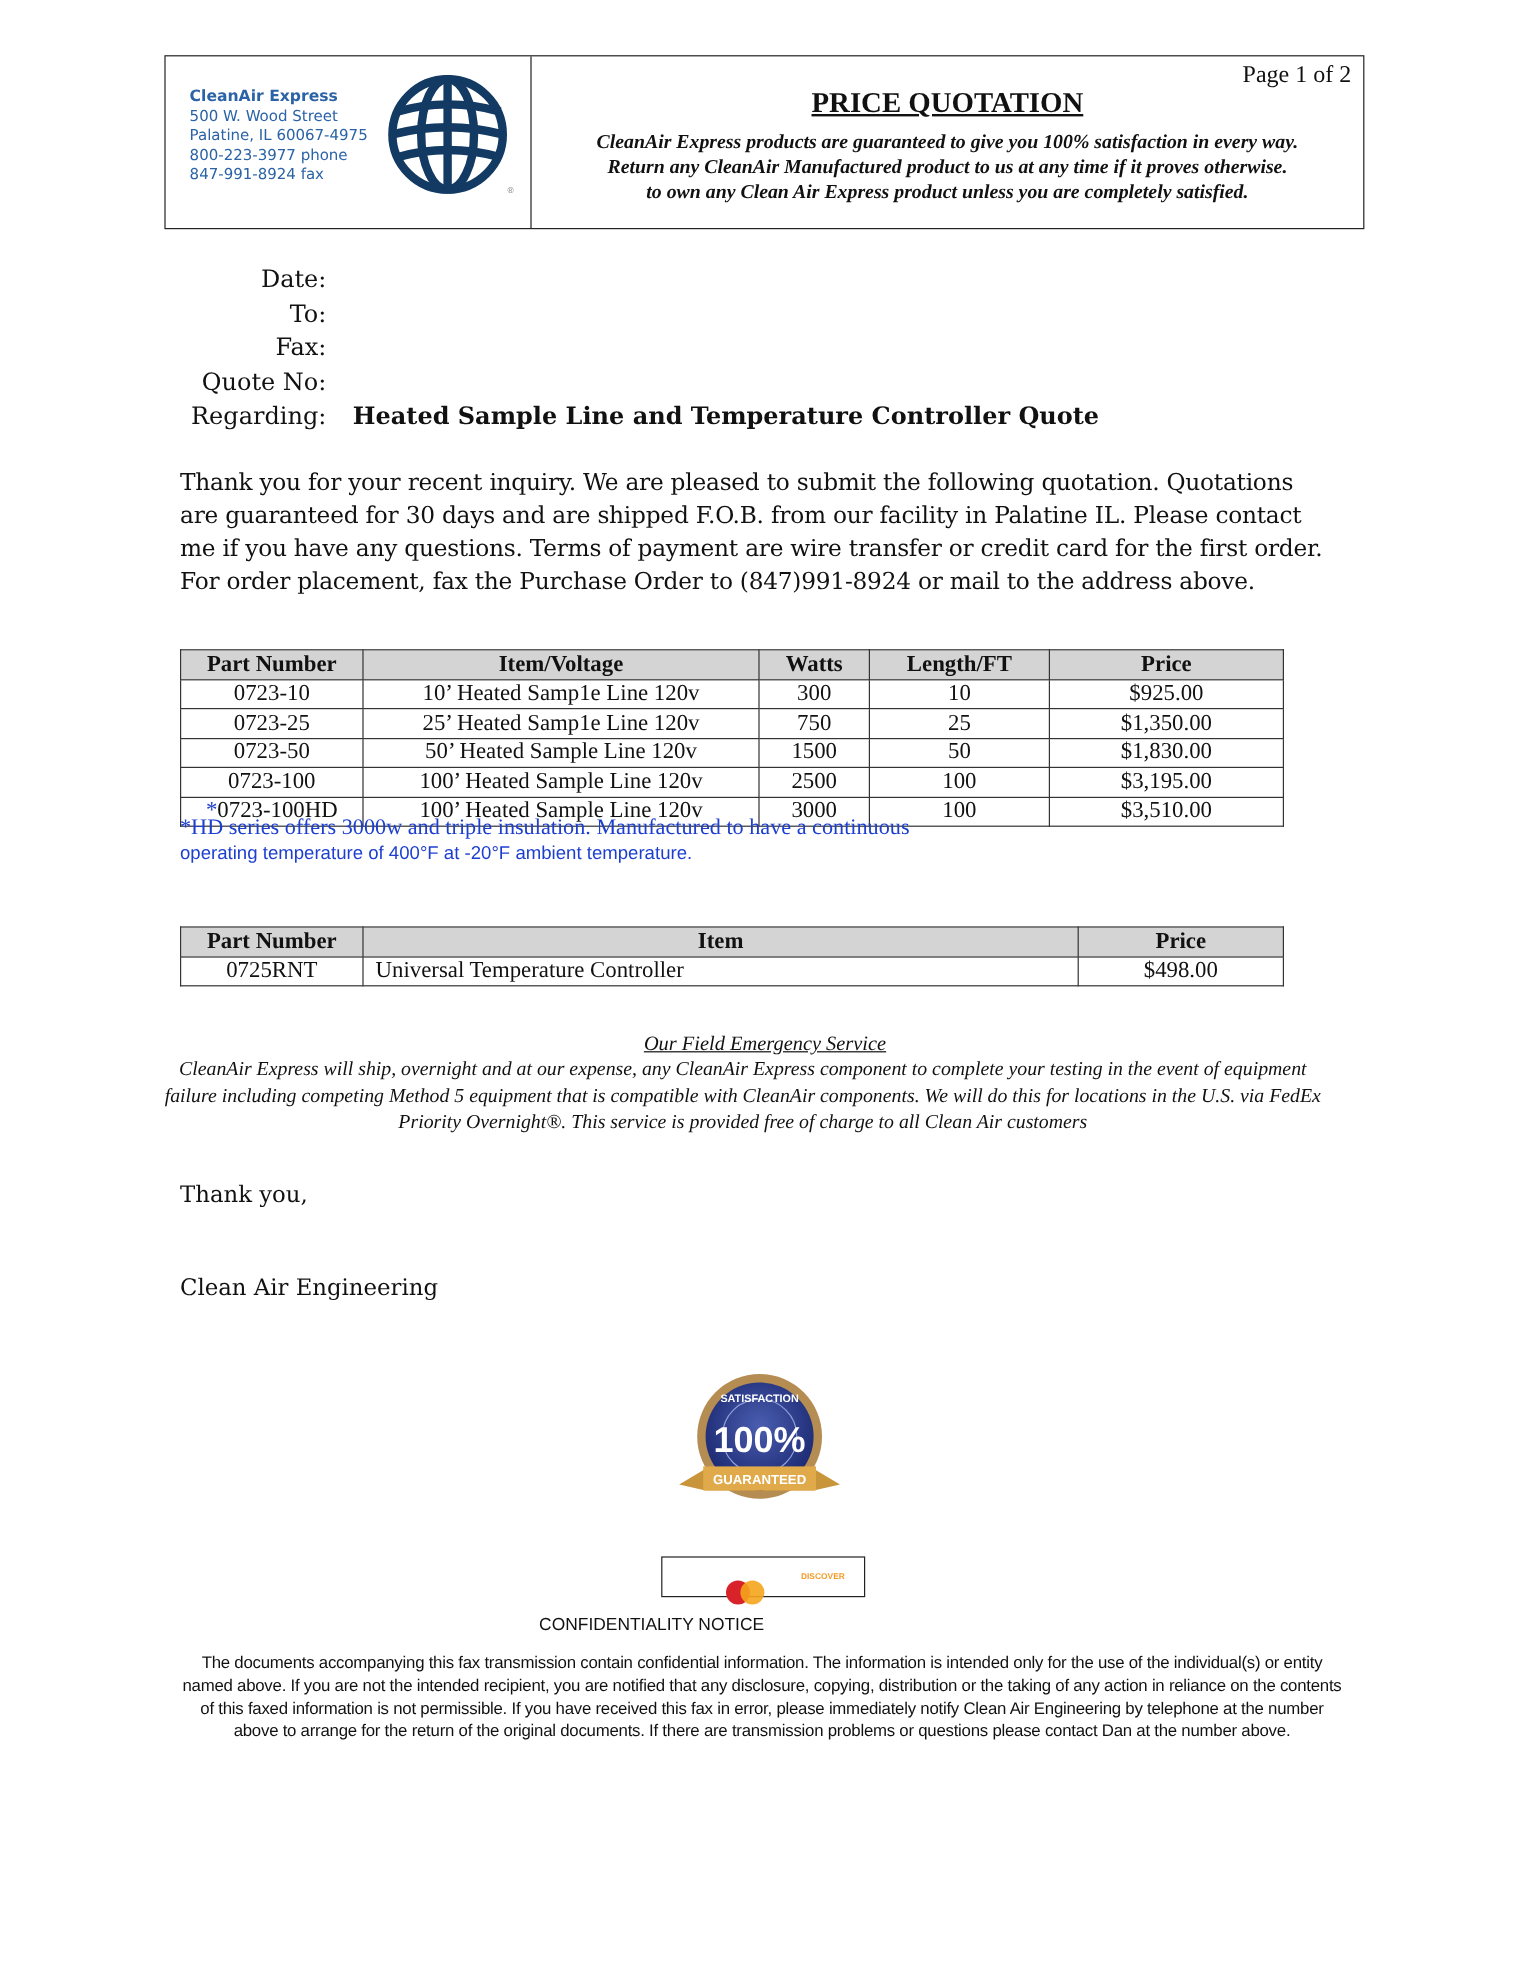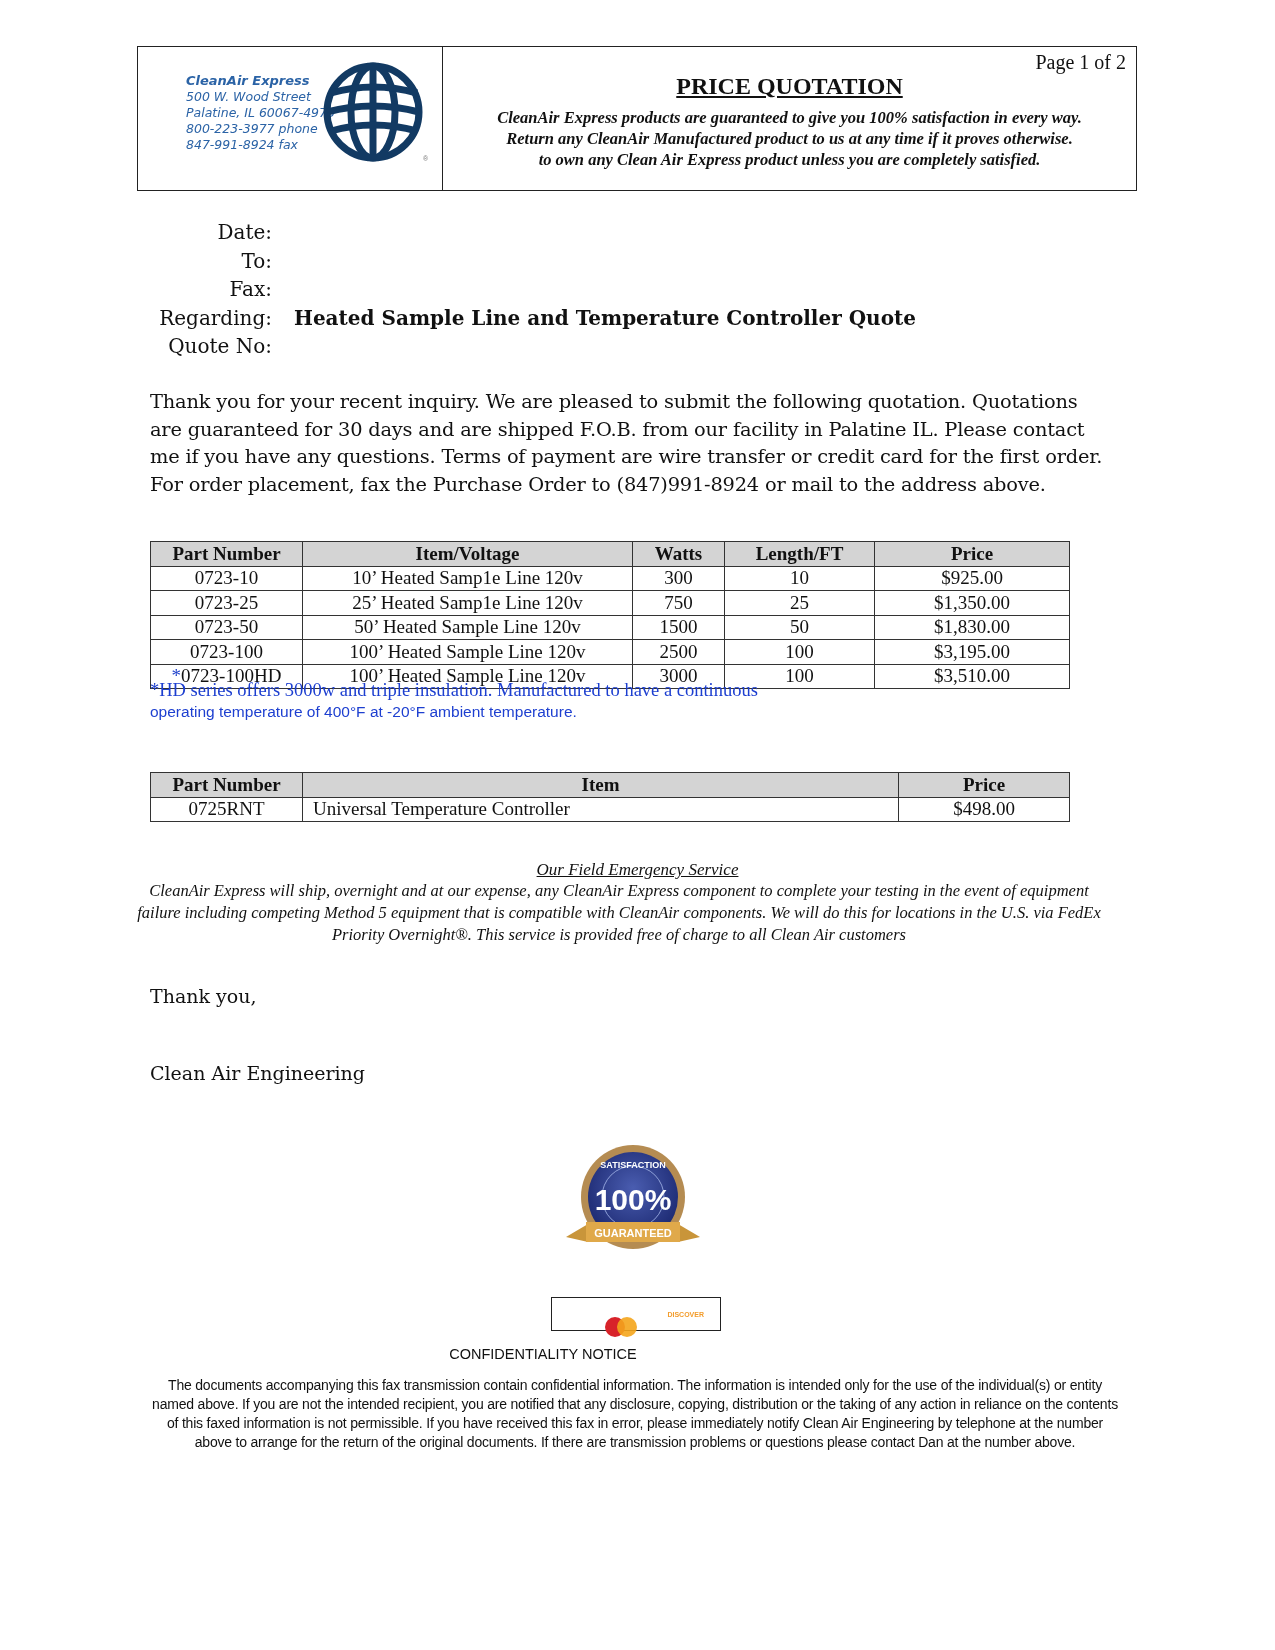--- a/index.html
+++ b/index.html
@@ -1,21 +1,21 @@
 <!DOCTYPE html>
 <html><head>
 <meta charset="utf-8">
 <style>
   * { box-sizing: border-box; }
   html, body { margin: 0; padding: 0; background: #fff; }
   body { width: 1275px; height: 1650px; position: relative; overflow: hidden; color: #111; font-family: "Liberation Serif", serif; }
 
   .header-box { position: absolute; left: 137px; top: 46px; width: 1000px; height: 145px; border: 1.5px solid #222; display: flex; }
   .header-left { width: 305px; border-right: 1.5px solid #222; position: relative; }
-  .company { position: absolute; left: 20px; top: 26px; font-family: "DejaVu Sans", sans-serif; color: #2b63a6; font-style: italic; font-size: 12.5px; line-height: 16px; margin-left: 28px; }
+  .company { position: absolute; left: 20px; top: 26px; font-family: "DejaVu Sans", sans-serif; color: #2b63a6; font-size: 12.5px; line-height: 16px; }
   .company .name { font-weight: bold; font-size: 13px; }
   .globe { position: absolute; left: 183px; top: 10px; width: 110px; height: 110px; }
   .header-right { flex: 1; position: relative; text-align: center; }
   .page-num { position: absolute; right: 10px; top: 4px; font-size: 20px; }
   .title { position: absolute; left: 0; right: 0; top: 26px; font-size: 24px; font-weight: bold; text-decoration: underline; }
   .guarantee { position: absolute; left: 0; right: 0; top: 60px; font-size: 16.5px; font-weight: bold; font-style: italic; line-height: 21px; }
 
   .fields { position: absolute; left: 150px; top: 218px; font-family: "DejaVu Serif", serif; font-size: 20px; }
   .field-row { display: flex; height: 28.5px; align-items: center; }
   .field-label { width: 122px; text-align: right; }
@@ -95,26 +95,26 @@
   </div>
   <div class="field-row">
     <span class="field-label">To:</span>
     <span class="field-value"></span>
   </div>
   <div class="field-row">
     <span class="field-label">Fax:</span>
     <span class="field-value"></span>
   </div>
   <div class="field-row">
+    <span class="field-label">Quote No:</span>
+    <span class="field-value"></span>
+  </div>
+  <div class="field-row">
     <span class="field-label">Regarding:</span>
     <span class="field-value">Heated Sample Line and Temperature Controller Quote</span>
-  </div>
-  <div class="field-row">
-    <span class="field-label">Quote No:</span>
-    <span class="field-value"></span>
   </div>
 </div>
 
 <div class="intro">Thank you for your recent inquiry.  We are pleased to submit the following quotation.  Quotations are guaranteed for 30 days and are shipped F.O.B. from our facility in Palatine IL.  Please contact me if you have any questions.  Terms of payment are wire transfer or credit card for the first order.  For order placement, fax the Purchase Order to (847)991-8924 or mail to the address above.</div>
 
 <table class="quote t1">
   <thead>
     <tr>
       <th style="width:152px">Part Number</th>
       <th style="width:330px">Item/Voltage</th>

